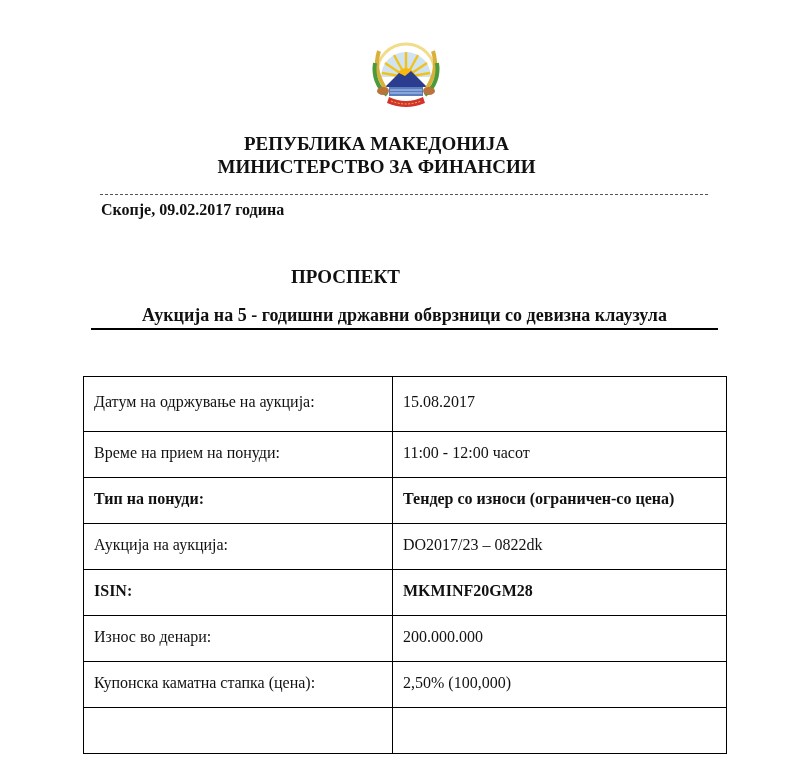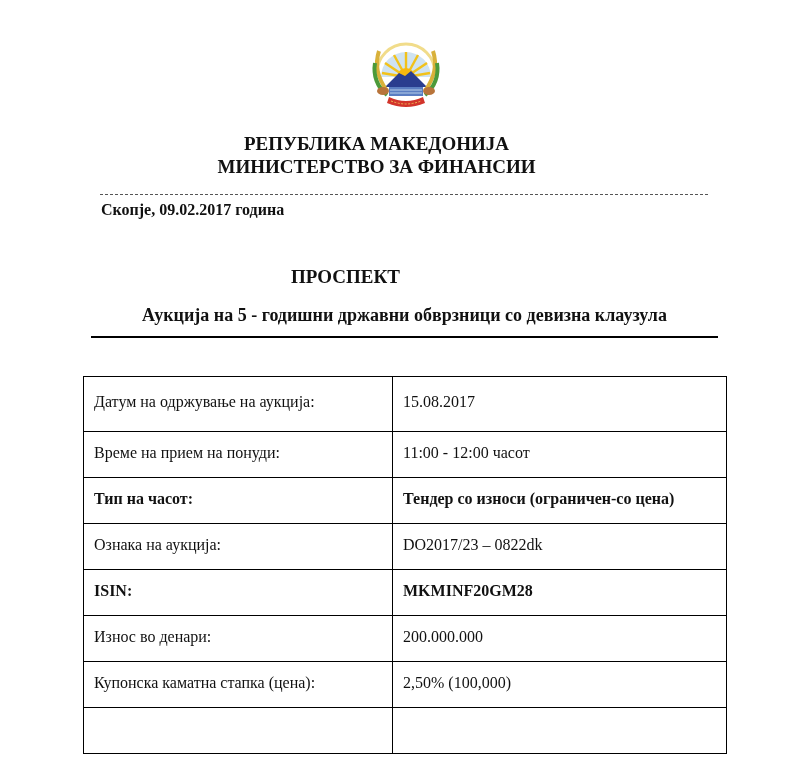--- a/index.html
+++ b/index.html
@@ -22,21 +22,21 @@
   .place {
     position: absolute; left: 101px; top: 201px;
     font-size: 16px; font-weight: bold;
   }
   .title {
     position: absolute; left: 0; width: 691px; top: 266px; text-align: center;
     font-size: 19px; font-weight: bold;
   }
   .subtitle {
     position: absolute; left: 91px; width: 627px; top: 305px; text-align: center;
-    font-size: 18px; font-weight: bold; padding-bottom: 10px;
+    font-size: 18px; font-weight: bold; padding-bottom: 2px;
     border-bottom: 2px solid #000;
   }
   table.info {
     position: absolute; left: 83px; top: 376px;
     width: 644px; border-collapse: collapse;
     font-size: 16px;
   }
   table.info td {
     border: 1.5px solid #000;
     padding: 0 0 4px 10px;
@@ -100,25 +100,25 @@
   <tbody>
     <tr>
       <td class="k">Датум на одржување на аукција:</td>
       <td>15.08.2017</td>
     </tr>
     <tr>
       <td class="k">Време на прием на понуди:</td>
       <td>11:00 - 12:00 часот</td>
     </tr>
     <tr class="bold">
-      <td class="k">Тип на часот:</td>
+      <td class="k">Тип на понуди:</td>
       <td>Тендер со износи (ограничен-со цена)</td>
     </tr>
     <tr>
-      <td class="k">Ознака на аукција:</td>
+      <td class="k">Аукција на аукција:</td>
       <td>DO2017/23 – 0822dk</td>
     </tr>
     <tr class="bold">
       <td class="k">ISIN:</td>
       <td>MKMINF20GM28</td>
     </tr>
     <tr>
       <td class="k">Износ во денари:</td>
       <td>200.000.000</td>
     </tr>

